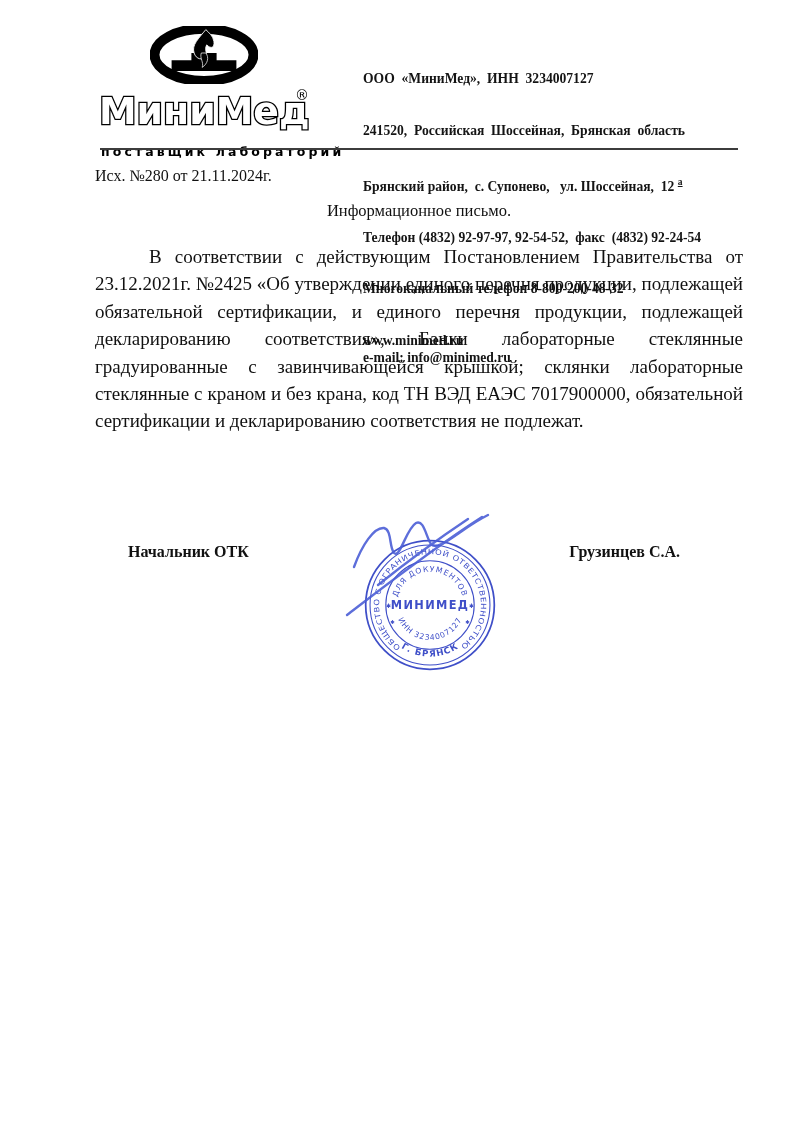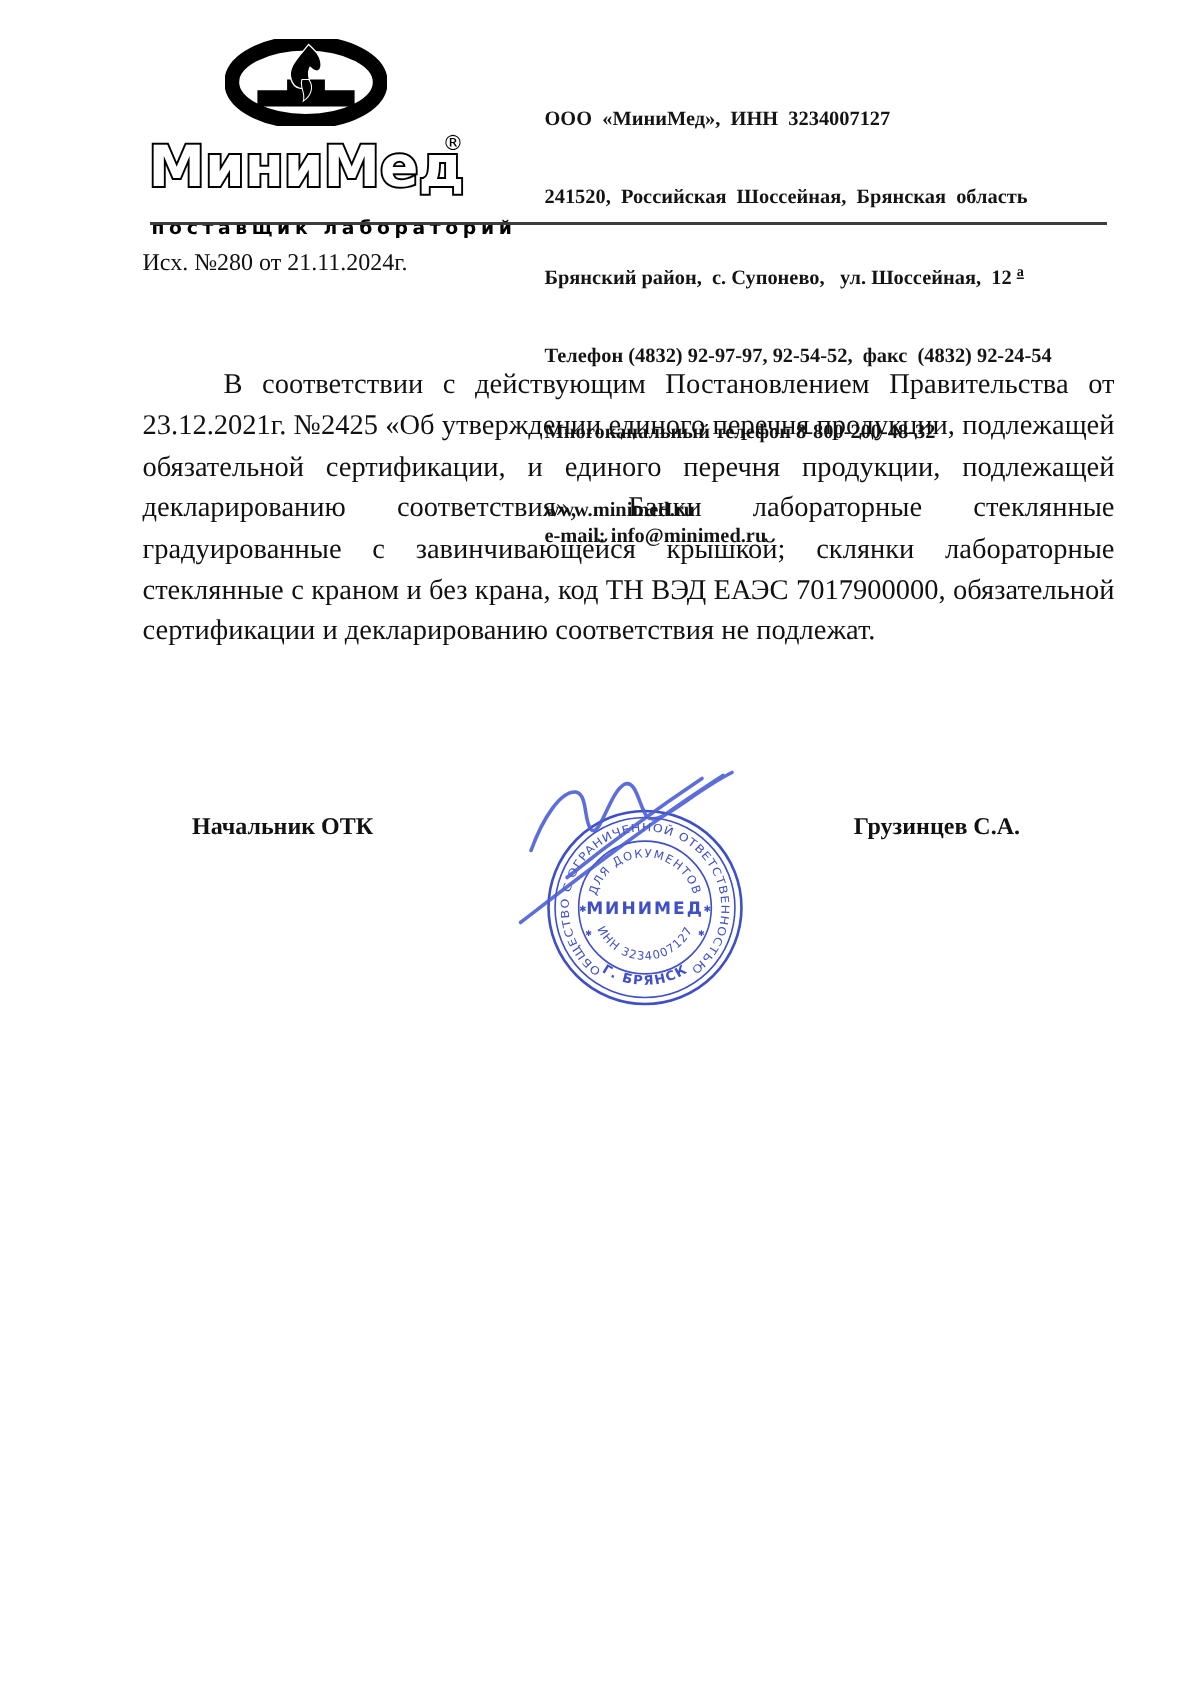--- a/index.html
+++ b/index.html
@@ -88,20 +88,21 @@
     <div>Многоканальный телефон 8-800-200-48-32</div>
     <div class="web-row">
       <span>www.minimed.ru</span>
       <span>e-mail: info@minimed.ru</span>
     </div>
   </div>
 
   <div class="rule"></div>
 
   <div class="ref">Исх. №280 от 21.11.2024г.</div>
+  <div class="title">Информационное письмо.</div>
   <p class="body-text">В соответствии с действующим Постановлением Правительства от 23.12.2021г. №2425 «Об утверждении единого перечня продукции, подлежащей обязательной сертификации, и единого перечня продукции, подлежащей декларированию соответствия», Банки лабораторные стеклянные градуированные с завинчивающейся крышкой; склянки лабораторные стеклянные с краном и без крана, код ТН ВЭД ЕАЭС 7017900000, обязательной сертификации и декларированию соответствия не подлежат.</p>
 
   <div class="sig-row">
     <span>Начальник ОТК</span>
     <span>Грузинцев С.А.</span>
   </div>
 
   <div class="stamp">
     <svg viewBox="0 0 200 200">
       <defs>

